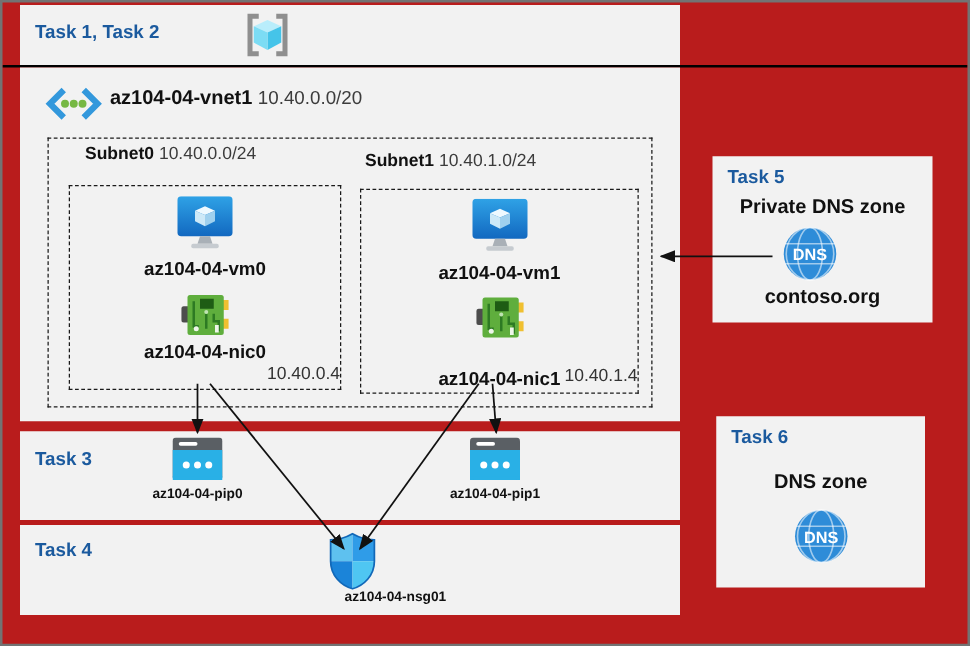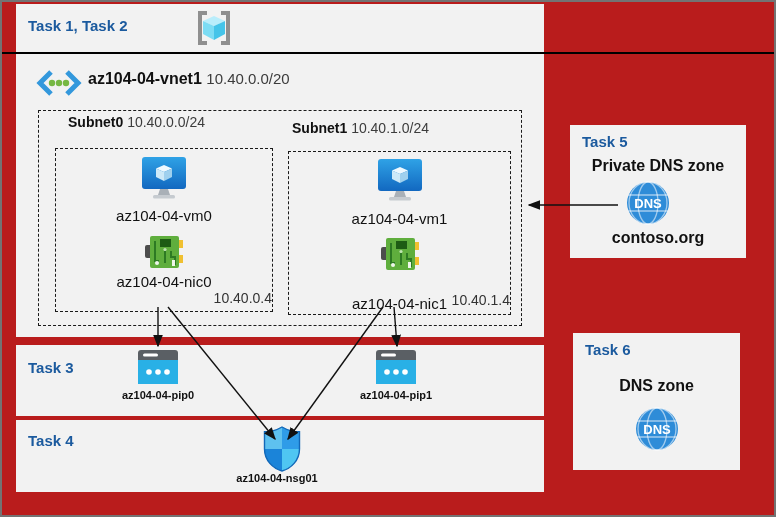--- a/index.html
+++ b/index.html
@@ -13,21 +13,21 @@
   .tasklabel{position:absolute;font-weight:700;font-size:15px;color:#1b5a9e;white-space:nowrap;}
   .name{font-weight:700;font-size:11px;color:#111;}
   .muted{font-weight:400;color:#3c3c3c;}
   .dashed{position:absolute;border:1px dashed #1a1a1a;background:transparent;}
   .sub-label{position:absolute;font-size:14px;font-weight:700;white-space:nowrap;}
   .sub-label .muted{font-size:14px;}
   .abs{position:absolute;}
   .ctr{text-align:center;}
   .vnet-title{position:absolute;left:72px;top:16px;font-size:16px;font-weight:700;white-space:nowrap;}
   .vnet-title .muted{font-size:15px;}
-  .stacklabel{position:absolute;left:0;right:0;text-align:center;font-weight:400;font-size:15px;white-space:nowrap;}
+  .stacklabel{position:absolute;left:0;right:0;text-align:center;font-weight:700;font-size:15px;white-space:nowrap;}
   .iplabel{position:absolute;left:0;right:0;text-align:right;font-weight:400;font-size:14px;color:#333;}
   .boxtitle{position:absolute;left:0;right:0;text-align:center;font-weight:700;font-size:16px;white-space:nowrap;}
   svg{display:block;}
   .overlay{position:absolute;left:0;top:0;pointer-events:none;z-index:6;}
 </style>
 </head>
 <body>
 
 <div class="stage">
 
@@ -182,21 +182,21 @@
         </defs>
         <g clip-path="url(#shieldclip)">
           <rect x="0" y="0" width="19" height="23" fill="#5ec1ef"></rect>
           <rect x="19" y="0" width="19" height="23" fill="#2f9ce8"></rect>
           <rect x="0" y="23" width="19" height="23" fill="#1b84d9"></rect>
           <rect x="19" y="23" width="19" height="23" fill="#4fc6f2"></rect>
         </g>
         <path d="M19,1 C13,4.5 7,5.8 1.5,5.8 V23 C1.5,34.5 10,42.5 19,45 C28,42.5 36.5,34.5 36.5,23 V5.8 C31,5.8 25,4.5 19,1 Z" fill="none" stroke="#1268b8" stroke-width="1.4"></path>
       </svg>
     </div>
-    <div class="abs ctr name" style="left:181px;top:52px;width:160px;">az104-04-nsg01</div>
+    <div class="abs ctr name" style="left:181px;top:52px;width:160px;text-align:right;">az104-04-nsg01</div>
   </div>
 
   <div class="band" style="left:568px;top:123px;width:176px;height:133px;">
     <div class="tasklabel" style="left:12px;top:8px;">Task 5</div>
     <div class="boxtitle" style="top:32px;">Private DNS zone</div>
     <div class="abs" style="left:56px;top:56px;width:44px;height:44px;">
       <svg width="44" height="44" viewBox="0 0 44 44">
         <circle cx="22" cy="22" r="21" fill="#2e8cd8"></circle>
         <g fill="none" stroke="rgba(255,255,255,0.55)" stroke-width="1.3">
           <ellipse cx="22" cy="22" rx="10" ry="21"></ellipse>

